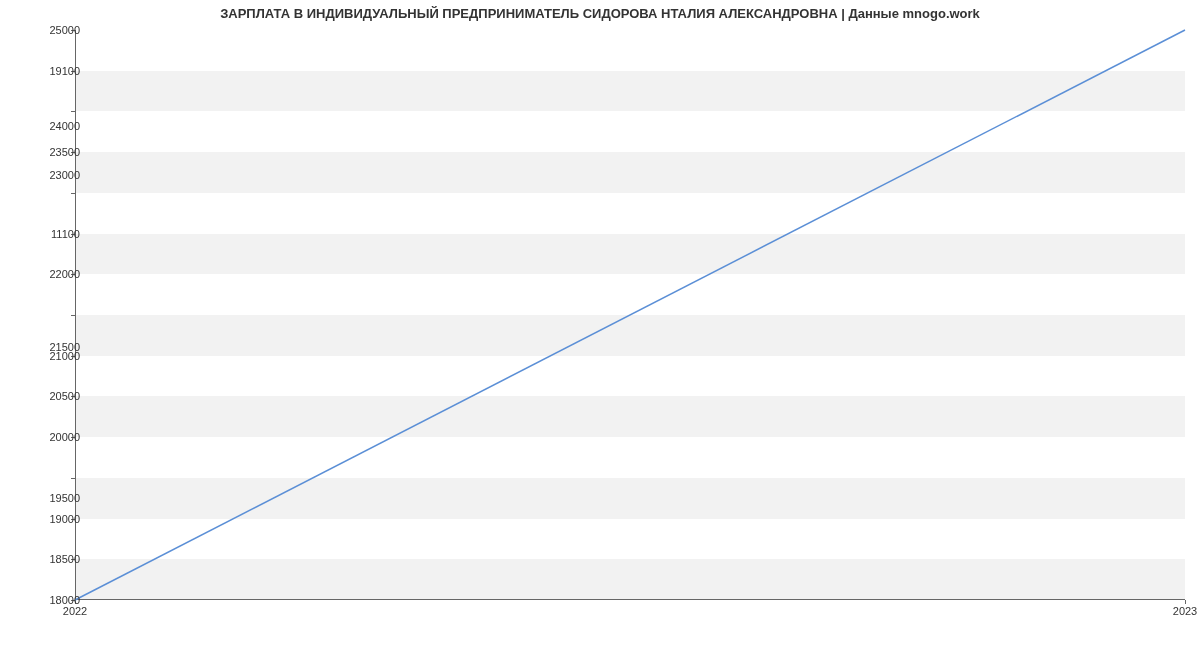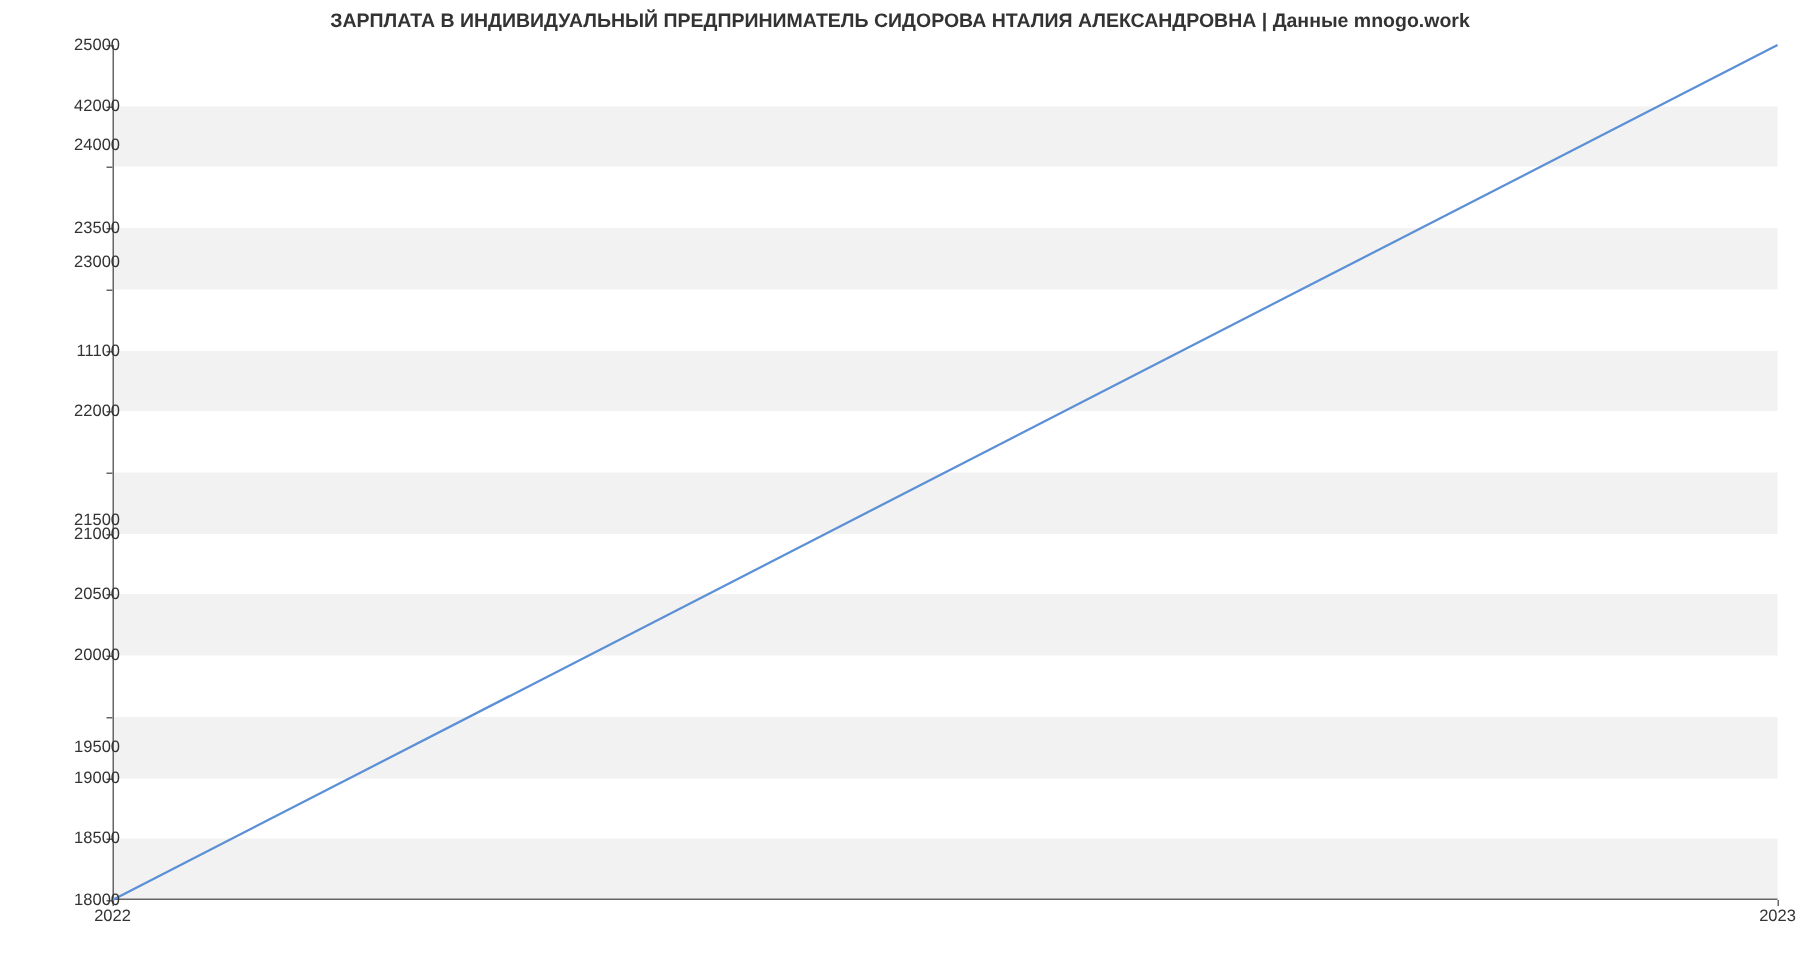--- a/index.html
+++ b/index.html
@@ -144,21 +144,21 @@
       <div class="y-tick-label" style="top: 518.571px;">19000</div>
       <div class="y-tick-label" style="top: 477.857px; margin-top: 20px;">19500</div>
       <div class="y-tick-label" style="top: 437.143px;">20000</div>
       <div class="y-tick-label" style="top: 396.429px;">20500</div>
       <div class="y-tick-label" style="top: 355.714px;">21000</div>
       <div class="y-tick-label" style="top: 315px; margin-top: 32px;">21500</div>
       <div class="y-tick-label" style="top: 274.286px;">22000</div>
       <div class="y-tick-label" style="top: 233.571px;">11100</div>
       <div class="y-tick-label" style="top: 175px;">23000</div>
       <div class="y-tick-label" style="top: 152.143px;">23500</div>
-      <div class="y-tick-label" style="top: 97px;">24000</div>
-      <div class="y-tick-label" style="top: 70.7143px;">42000</div>
+      <div class="y-tick-label" style="top: 126px;">24000</div>
+      <div class="y-tick-label" style="top: 70.7143px;">19100</div>
       <div class="y-tick-label" style="top: 30px;">25000</div>
     </div>
   <div id="xLabels">
       <div class="x-tick-label" style="left: 75px;">2022</div>
       <div class="x-tick-label" style="left: 1185px;">2023</div>
     </div>
 </div>
 
 </body></html>

